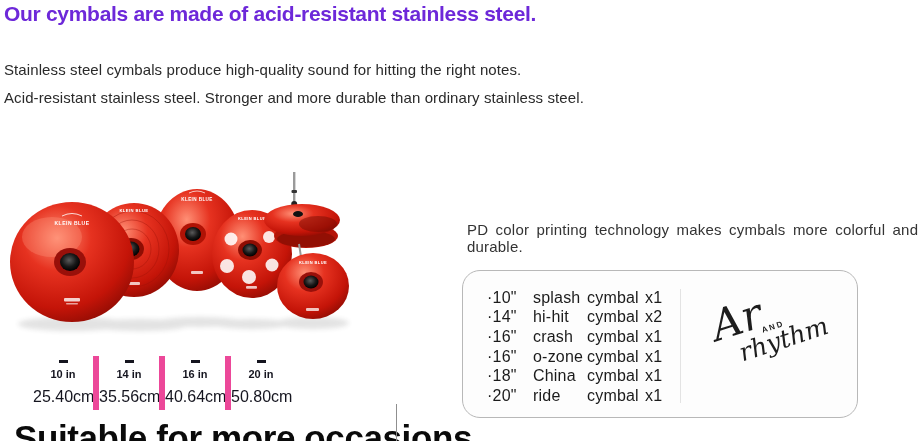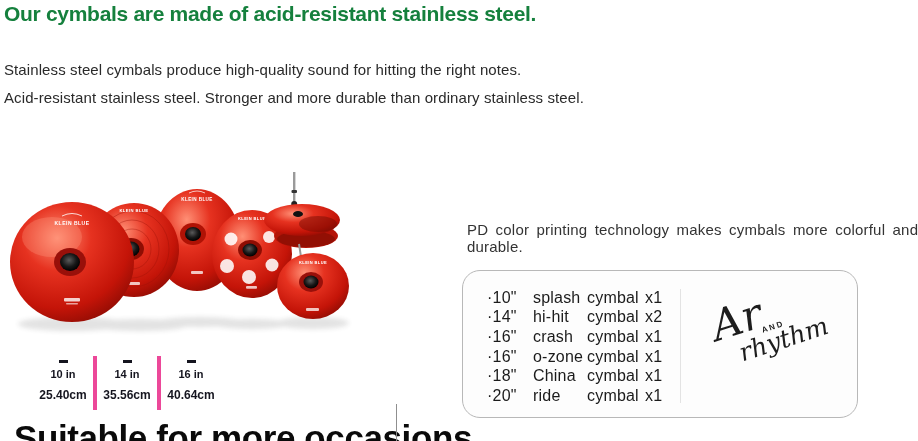--- a/index.html
+++ b/index.html
@@ -3,38 +3,38 @@
 <meta charset="utf-8">
 <style>
   html,body { margin:0; padding:0; background:#fff; }
   .page {
     position:relative; width:918px; height:441px; overflow:hidden;
     background:#ffffff; font-family:"Liberation Sans", sans-serif; color:#111;
   }
   
   .main-heading {
     position:absolute; left:4px; top:2px; margin:0;
-    font-size:21px; font-weight:bold; letter-spacing:-0.3px; color:#15803d;
+    font-size:21px; font-weight:bold; letter-spacing:-0.3px; color:#6d28d9;
   }
   .intro { position:absolute; left:4px; margin:0; font-size:15px; color:#2a2a2a; letter-spacing:0.1px; }
   .intro-1 { top:61px; }
   .intro-2 { top:89px; }
 
   
   .product-visual { position:absolute; left:0; top:152px; width:400px; height:200px; }
 
   
   .sizes { position:absolute; left:33px; top:356px; display:flex; }
   .size-col {
     width:60px; text-align:center; padding-top:4px; height:50px;
   }
-  .size-col + .size-col { border-left:4px solid #ec4899; }
+  .size-col + .size-col { border-left:6px solid #ec4899; }
   .ruler-dash { display:block; width:9px; height:2.5px; background:#15151f; margin:0 auto 5px auto; }
   .size-in  { display:block; font-size:11px; font-weight:bold; color:#15151f; margin-bottom:8px; }
-  .size-cm  { display:block; font-size:12px; font-weight:bold; color:#15151f; }
+  .size-cm  { display:block; font-size:16px; font-weight:normal; color:#15151f; }
 
   
   .footer-title {
     position:absolute; left:5px; top:409px; margin:9px;
     font-size:35px; font-weight:bold; letter-spacing:-0.4px; color:#0a0a0a; white-space:nowrap;
   }
   .bottom-divider { position:absolute; left:396px; top:404px; width:1px; height:37px; background:#8f8f8f; }
 
   
   .set-title {
@@ -177,20 +177,25 @@
     <div class="size-col">
       <span class="ruler-dash"></span>
       <span class="size-in">14 in</span>
       <span class="size-cm">35.56cm</span>
     </div>
     <div class="size-col">
       <span class="ruler-dash"></span>
       <span class="size-in">16 in</span>
       <span class="size-cm">40.64cm</span>
     </div>
+    <div class="size-col">
+      <span class="ruler-dash"></span>
+      <span class="size-in">20 in</span>
+      <span class="size-cm">50.80cm</span>
+    </div>
   </div>
 
   <h2 class="footer-title">Suitable for more occasions</h2>
   <div class="bottom-divider"></div>
 
   <p class="set-subtitle">PD color printing technology makes cymbals more colorful and durable.</p>
 
   <div class="set-box">
     <div class="set-list">
       <span>·10"</span>

